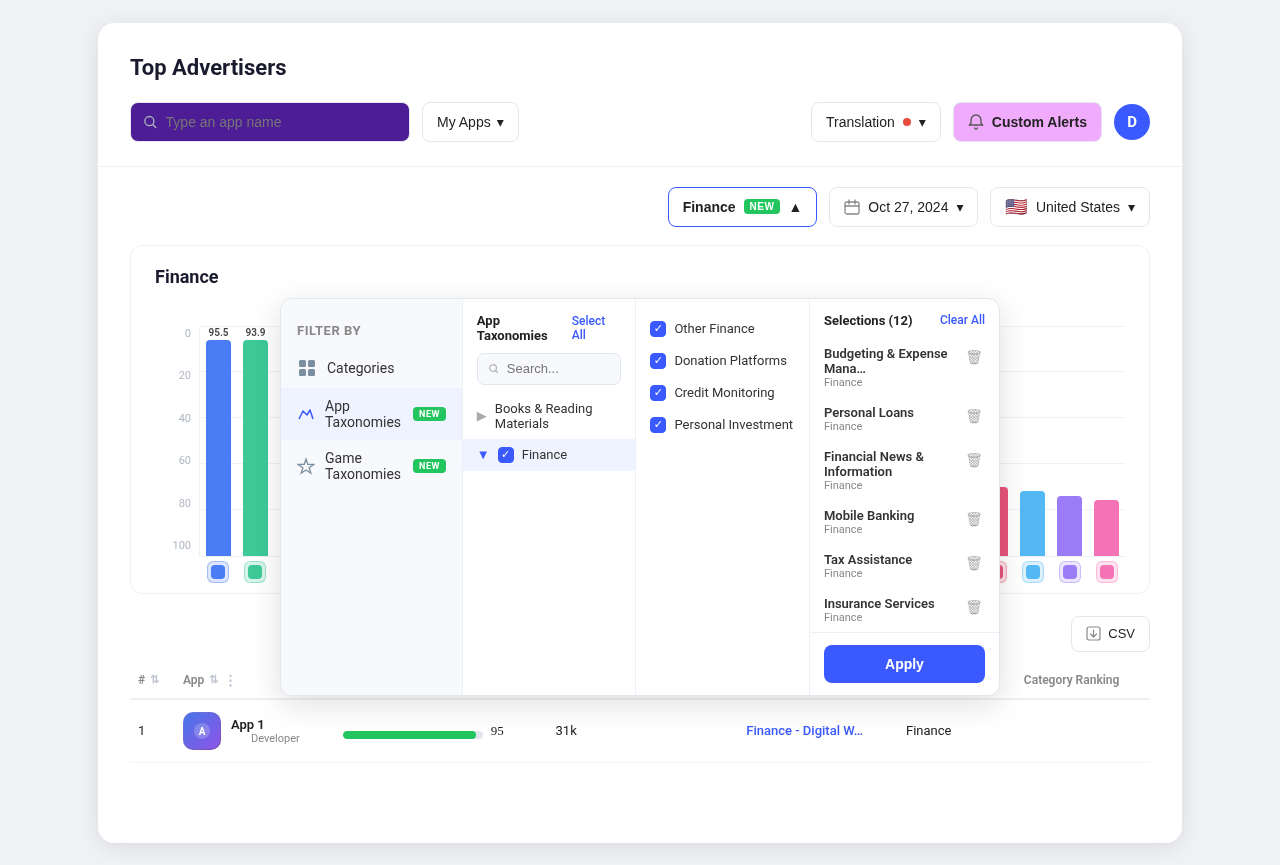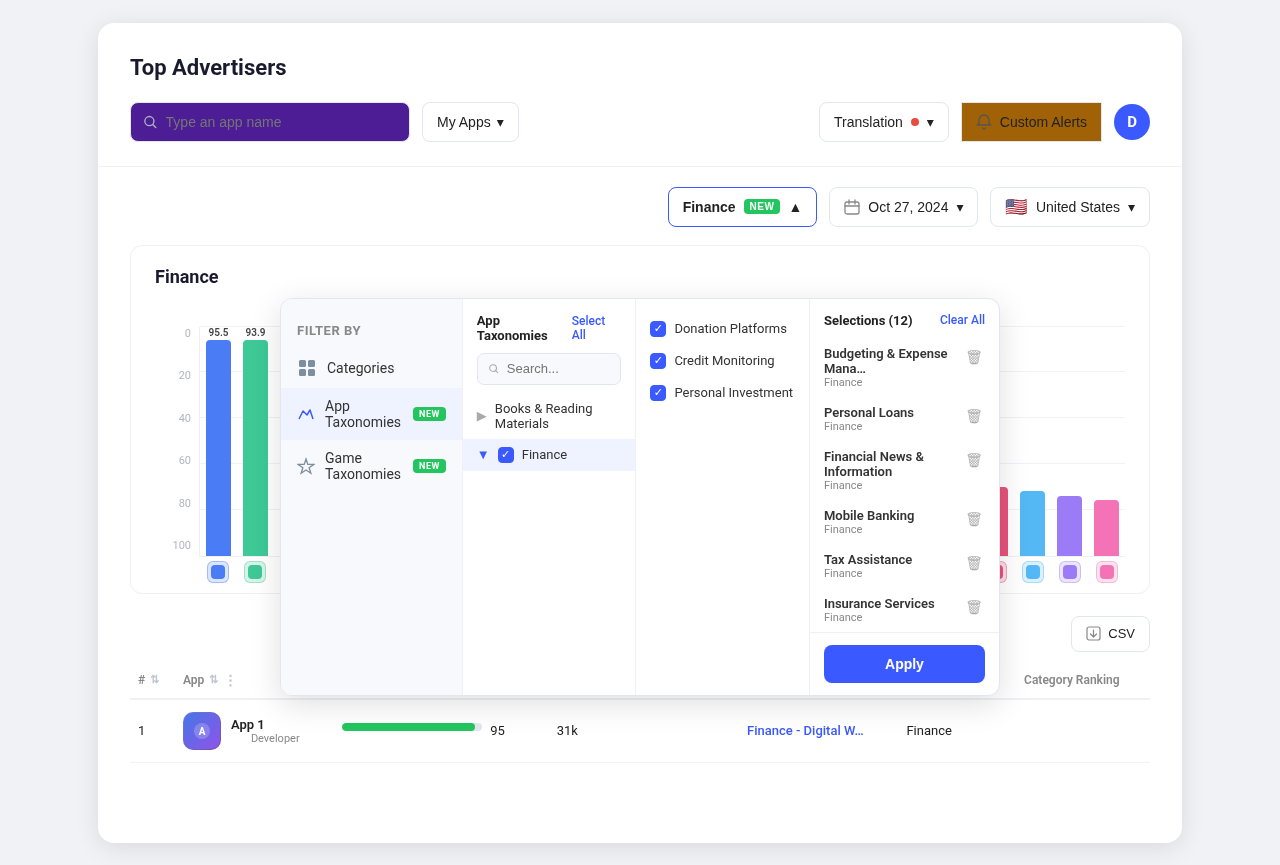--- a/index.html
+++ b/index.html
@@ -85,27 +85,27 @@
     .red-dot {
       width: 8px; height: 8px;
       background: #e74c3c;
       border-radius: 50%;
       display: inline-block;
     }
     .custom-alerts-btn {
       display: flex;
       align-items: center;
       gap: 8px;
-      background: #a16207;
+      background: #f0abfc;
       border: 1.5px solid #e2e6ef;
-      border-radius: 0;
+      border-radius: 8px;
       padding: 0 14px;
       height: 40px;
       font-size: 14px;
-      font-weight: 400;
+      font-weight: 700;
       color: #222;
       cursor: pointer;
     }
     .avatar {
       width: 36px; height: 36px;
       background: #3a5aff;
       border-radius: 50%;
       display: flex; align-items: center; justify-content: center;
       color: #fff; font-weight: 700; font-size: 15px;
       cursor: pointer;
@@ -505,22 +505,23 @@
     .app-icon-inner {
       width: 36px; height: 36px;
       border-radius: 9px;
       background: linear-gradient(135deg, #4776E6 0%, #8E54E9 100%);
       display: flex; align-items: center; justify-content: center;
     }
     .app-name { font-weight: 600; font-size: 13px; }
     .app-dev { font-size: 11px; color: #888; margin-left: 20px; }
     .progress-bar-wrap {
       display: flex;
-      align-items: flex-start;
+      align-items: flex-end;
       gap: 8px;
+      font-family: Liberation Serif, serif;
     }
     .progress-bar-bg {
       width: 140px;
       height: 8px;
       background: #e2e6ef;
       border-radius: 4px;
       overflow: hidden;
     }
     .progress-bar-fill {
       height: 100%;
@@ -888,20 +889,24 @@
           <span>Books &amp; Reading Materials</span>
         </div>
         <div class="tax-item active">
           <span style="color:#3a5aff; font-size:13px;">▼</span>
           <div class="tax-check checked"></div>
           <span>Finance</span>
         </div>
       </div>
 
       <div class="sub-items-panel">
+        <div class="sub-item">
+          <div class="tax-check checked"></div>
+          <span>Other Finance</span>
+        </div>
         <div class="sub-item">
           <div class="tax-check checked"></div>
           <span>Donation Platforms</span>
         </div>
         <div class="sub-item">
           <div class="tax-check checked"></div>
           <span>Credit Monitoring</span>
         </div>
         <div class="sub-item">
           <div class="tax-check checked"></div>

